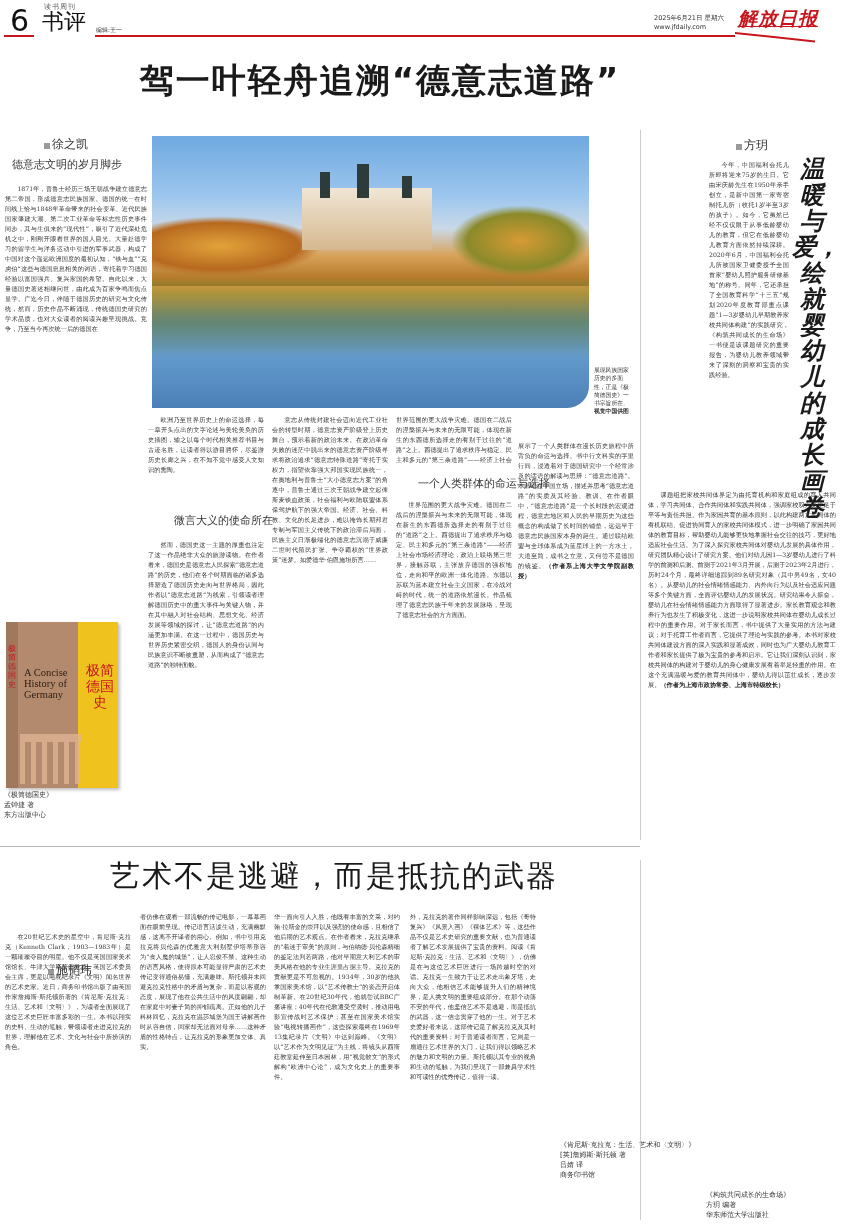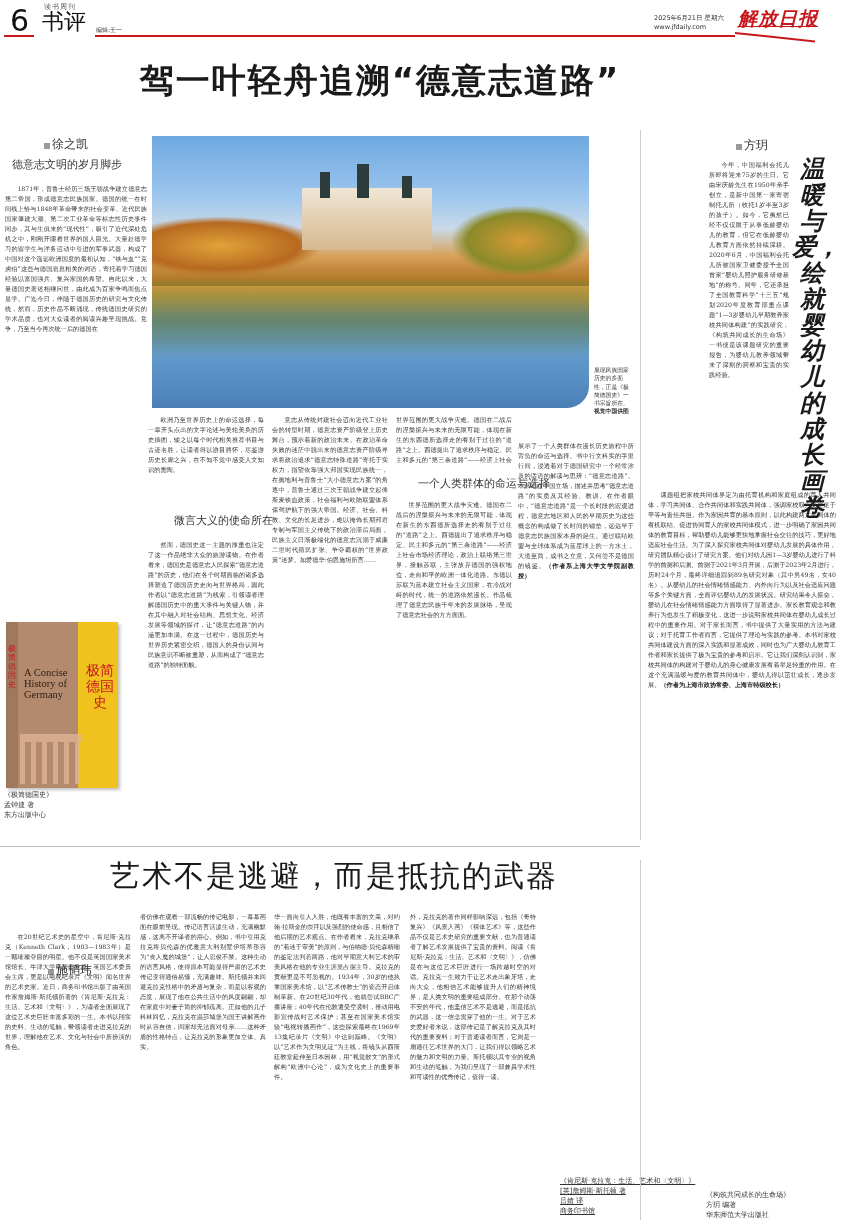--- a/index.html
+++ b/index.html
@@ -165,19 +165,19 @@
 </div>
 <div class="col" style="left:140px; top:912px; width:126px; height:310px;">
   <p style="text-indent:0">者仿佛在观看一部流畅的传记电影，一幕幕画面在眼前呈现。传记语言活泼生动，充满幽默感，这离不开译者的用心。例如，书中引用克拉克将贝伦森的优雅意大利别墅伊塔蒂形容为“食人魔的城堡”，让人忍俊不禁。这种生动的语言风格，使得原本可能显得严肃的艺术史传记变得通俗易懂，充满趣味。斯托顿并未回避克拉克性格中的矛盾与复杂，而是以客观的态度，展现了他在公共生活中的风度翩翩，却在家庭中对妻子简的抑郁疏离。正如他的儿子科林回忆，克拉克在温莎城堡为国王讲解画作时从容自信，回家却无法面对母亲……这种矛盾的性格特点，让克拉克的形象更加立体、真实。</p>
 </div>
 <div class="col" style="left:274px; top:912px; width:126px; height:310px;">
   <p style="text-indent:0">华一面向引人入胜，他既有丰富的文采，对约翰·拉斯金的崇拜以及强烈的使命感，且相信了他后期的艺术观点。在作者看来，克拉克继承的“着迷于审美”的原则，与伯纳德·贝伦森精细的鉴定法判若两路，他对早期意大利艺术的审美风格在他的专业生涯里占据主导。克拉克的贡献更是不可忽视的。1934年，30岁的他执掌国家美术馆，以“艺术传教士”的姿态开启体制革新。在20世纪30年代，他就尝试BBC广播讲座；40年代在伦敦遭受空袭时，推动用电影宣传战时艺术保护；甚至在国家美术馆实验“电视转播画作”，这些探索最终在1969年13集纪录片《文明》中达到巅峰。《文明》以“艺术作为文明见证”为主线，将镜头从西斯廷教堂延伸至日本园林，用“视觉散文”的形式解构“欧洲中心论”，成为文化史上的重要事件。</p>
 </div>
 <div class="col" style="left:410px; top:912px; width:126px; height:260px;">
   <p style="text-indent:0">外，克拉克的著作同样影响深远，包括《哥特复兴》《风景入画》《裸体艺术》等，这些作品不仅是艺术史研究的重要文献，也为普通读者了解艺术发展提供了宝贵的资料。阅读《肯尼斯·克拉克：生活、艺术和〈文明〉》，仿佛是在与这位艺术巨匠进行一场跨越时空的对话。克拉克一生致力于让艺术走出象牙塔，走向大众，他相信艺术能够提升人们的精神境界，是人类文明的重要组成部分。在那个动荡不安的年代，他坚信艺术不是逃避，而是抵抗的武器，这一信念贯穿了他的一生。对于艺术史爱好者来说，这部传记是了解克拉克及其时代的重要资料；对于普通读者而言，它则是一扇通往艺术世界的大门，让我们得以领略艺术的魅力和文明的力量。斯托顿以其专业的视角和生动的笔触，为我们呈现了一部兼具学术性和可读性的优秀传记，值得一读。</p>
 </div>
-<div class="book-info" style="left:560px; top:1176px;text-decoration:underline;">
+<div class="book-info" style="left:560px; top:1140px;">
   <div>《肯尼斯·克拉克：生活、艺术和〈文明〉》</div>
   <div>[英]詹姆斯·斯托顿 著</div>
   <div>吕婧 译</div>
   <div>商务印书馆</div>
 </div>
 <div class="divider-v" style="left:640px; top:860px; height:360px;"></div>
 
 </body></html>

